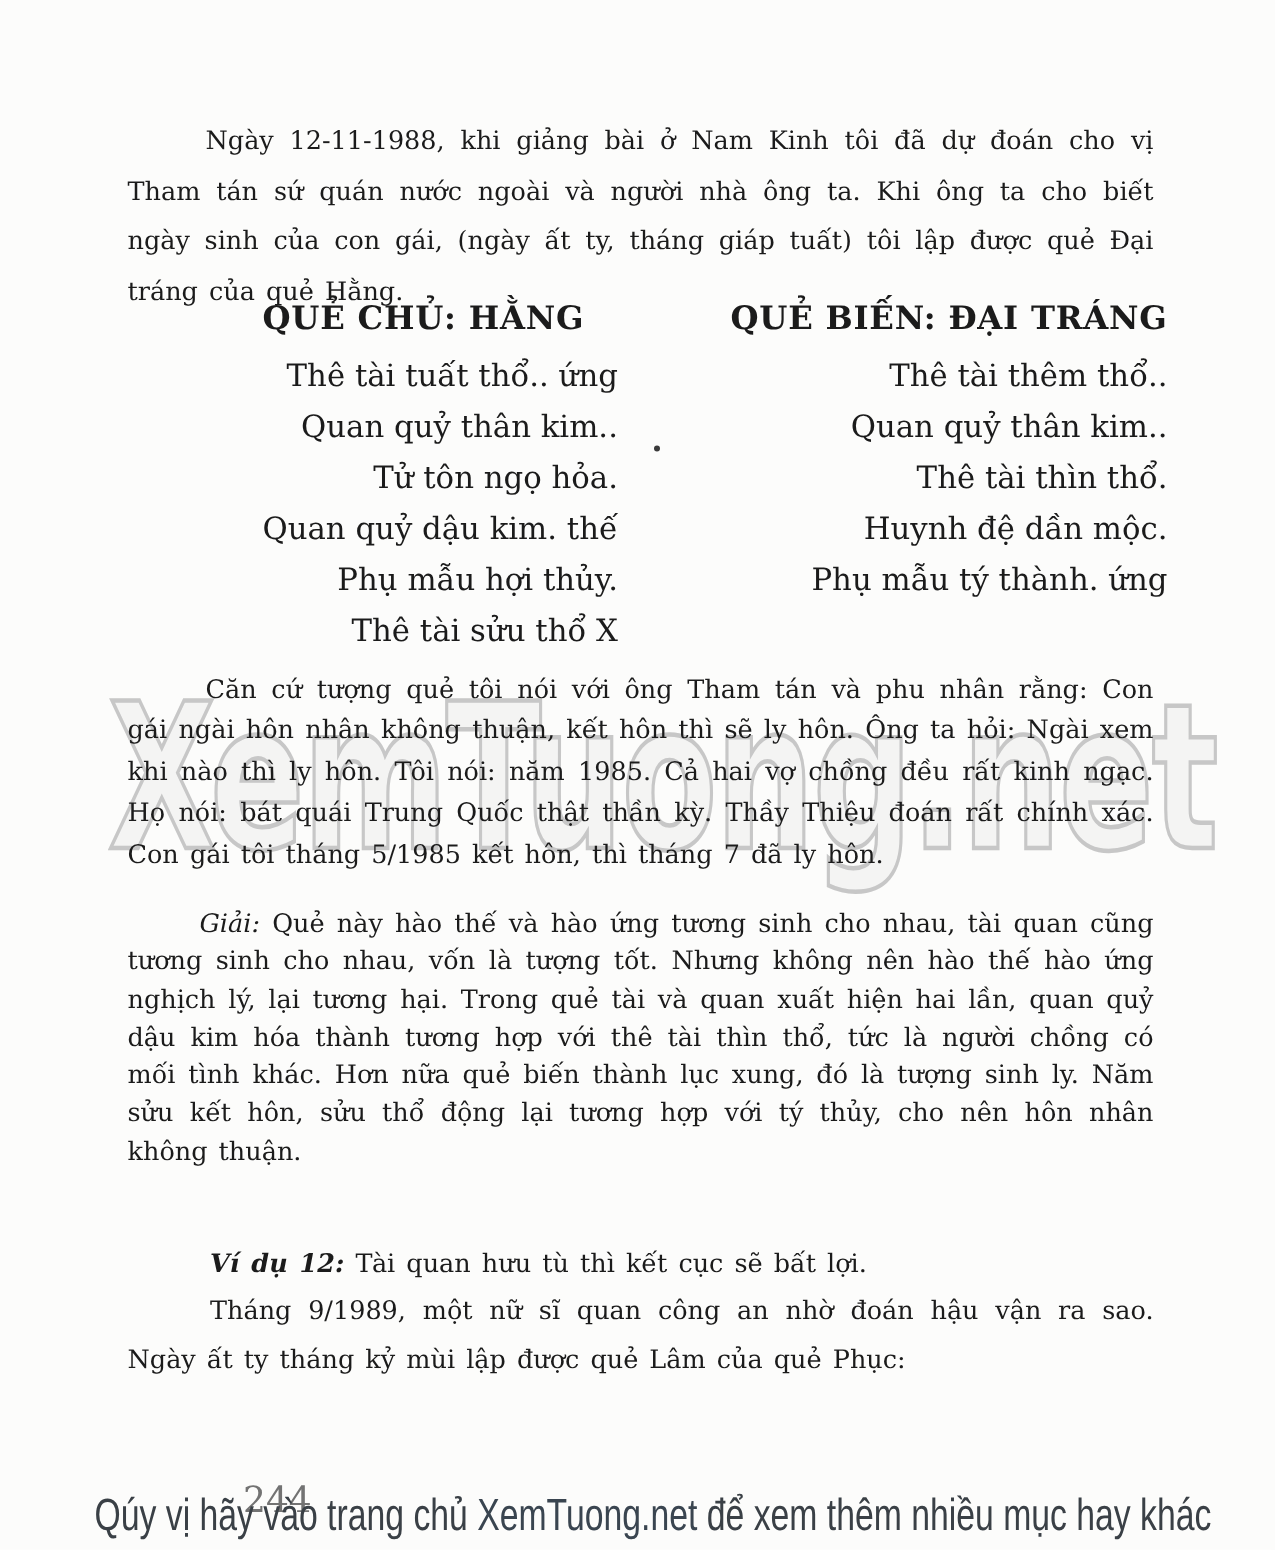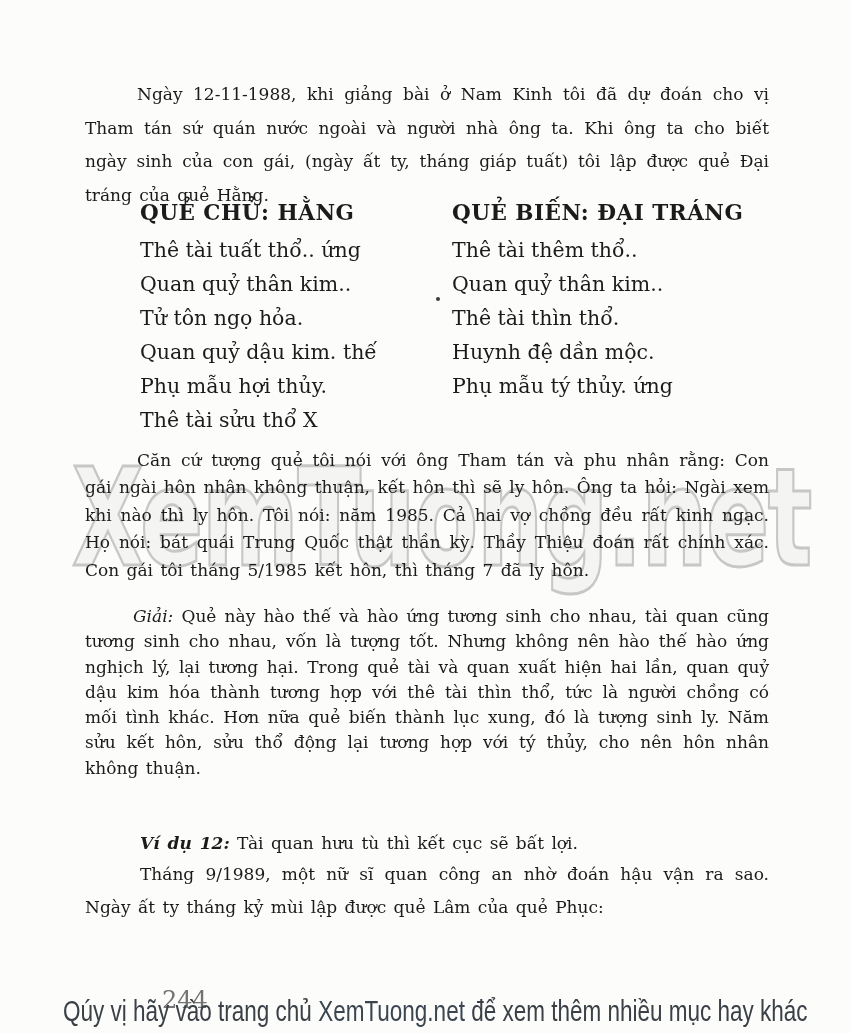--- a/index.html
+++ b/index.html
@@ -44,25 +44,26 @@
   .p1 { top: 78px;  line-height: 33.5px; text-indent: 52px; }
   .p2 { top: 447px; line-height: 27.4px; text-indent: 52px; }
   .p3 { top: 604px; line-height: 25.3px; text-indent: 48px; }
   .p4 { top: 828px; line-height: 30px;  text-indent: 55px; text-align: left; }
   .p5 { top: 858px; line-height: 33px;  text-indent: 55px; }
   .hex-col {
     position: absolute;
     top: 200px;
     z-index: 1;
     font-size: 20.5px;
+    margin-left: 35px;
   }
   .hex-col.left  { left: 140px; }
   .hex-col.right { left: 452px; }
   .hex-title { font-weight: bold; font-size: 21.5px; height: 38px; letter-spacing: 0.5px; }
-  .hex-line  { height: 34px; }
+  .hex-line  { height: 34px; text-align: right; }
   .pagenum {
     position: absolute;
     left: 121px;
     top: 986px;
     z-index: 1;
     font-size: 24px;
     color: #737373;
     margin-left: 41px;
   }
   .footer {
@@ -108,21 +109,21 @@
     <div class="hex-line">Phụ mẫu hợi thủy.</div>
     <div class="hex-line">Thê tài sửu thổ X</div>
   </div>
 
   <div class="hex-col right">
     <div class="hex-title">QUẺ BIẾN: ĐẠI TRÁNG</div>
     <div class="hex-line">Thê tài thêm thổ..</div>
     <div class="hex-line">Quan quỷ thân kim..</div>
     <div class="hex-line">Thê tài thìn thổ.</div>
     <div class="hex-line">Huynh đệ dần mộc.</div>
-    <div class="hex-line">Phụ mẫu tý thủy. ứng</div>
+    <div class="hex-line">Phụ mẫu tý thành. ứng</div>
   </div>
 
   <span class="artifact-dot"></span>
 
   <p class="para p2">Căn cứ tượng quẻ tôi nói với ông Tham tán và phu nhân rằng: Con gái ngài hôn nhân không thuận, kết hôn thì sẽ ly hôn. Ông ta hỏi: Ngài xem khi nào thì ly hôn. Tôi nói: năm 1985. Cả hai vợ chồng đều rất kinh ngạc. Họ nói: bát quái Trung Quốc thật thần kỳ. Thầy Thiệu đoán rất chính xác. Con gái tôi tháng 5/1985 kết hôn, thì tháng 7 đã ly hôn.</p>
 
   <p class="para p3"><i>Giải:</i><span> Quẻ này hào thế và hào ứng tương sinh cho nhau, tài quan cũng tương sinh cho nhau, vốn là tượng tốt. Nhưng không nên hào thế hào ứng nghịch lý, lại tương hại. Trong quẻ tài và quan xuất hiện hai lần, quan quỷ dậu kim hóa thành tương hợp với thê tài thìn thổ, tức là người chồng có mối tình khác. Hơn nữa quẻ biến thành lục xung, đó là tượng sinh ly. Năm sửu kết hôn, sửu thổ động lại tương hợp với tý thủy, cho nên hôn nhân không thuận.</span></p>
 
   <p class="para p4"><b><i>Ví dụ 12:</i></b><span> Tài quan hưu tù thì kết cục sẽ bất lợi.</span></p>
 

